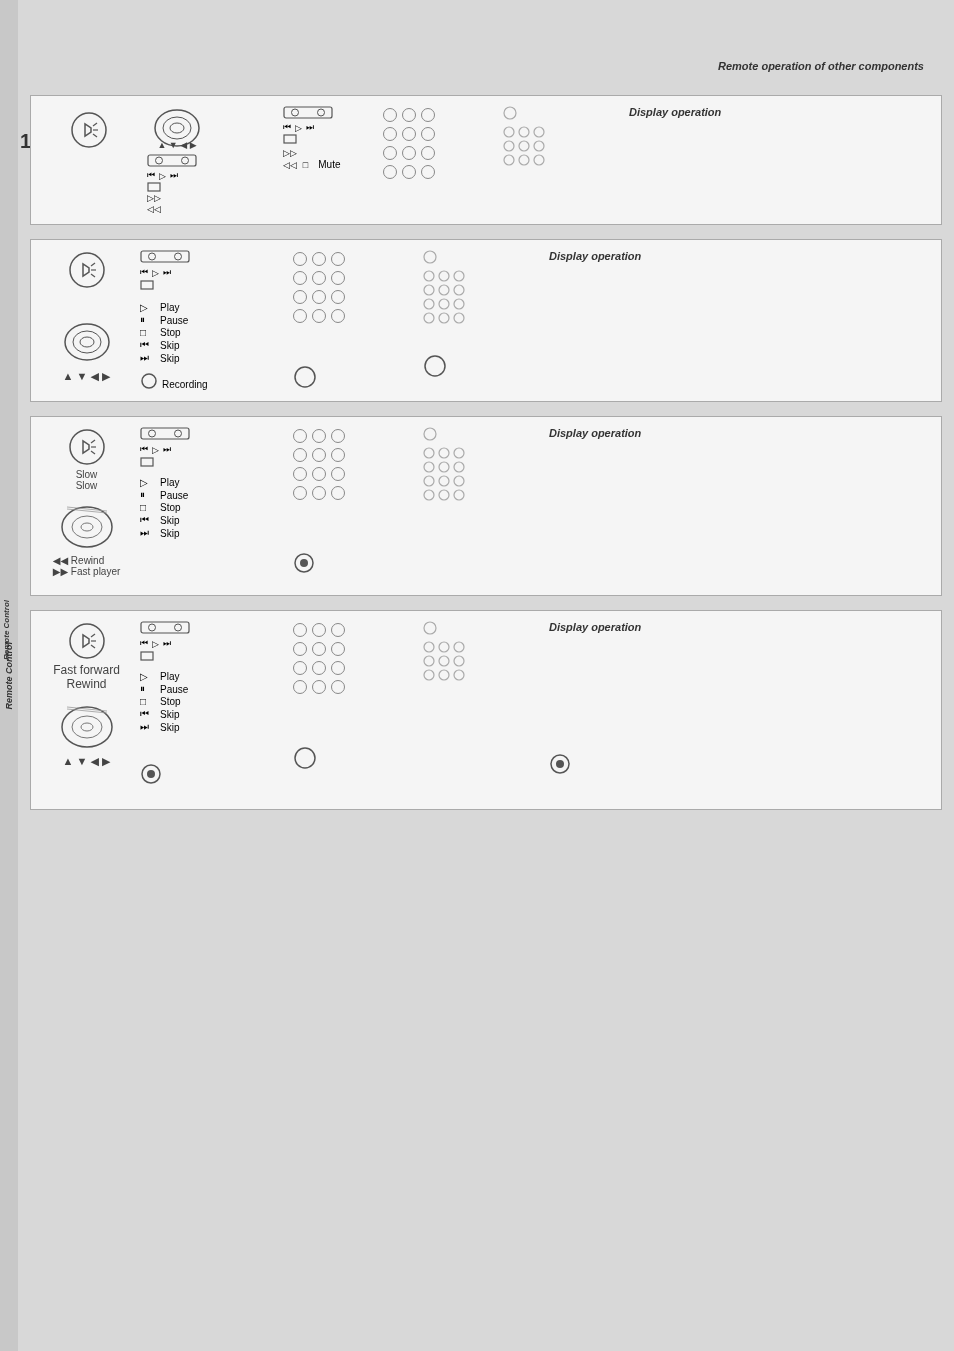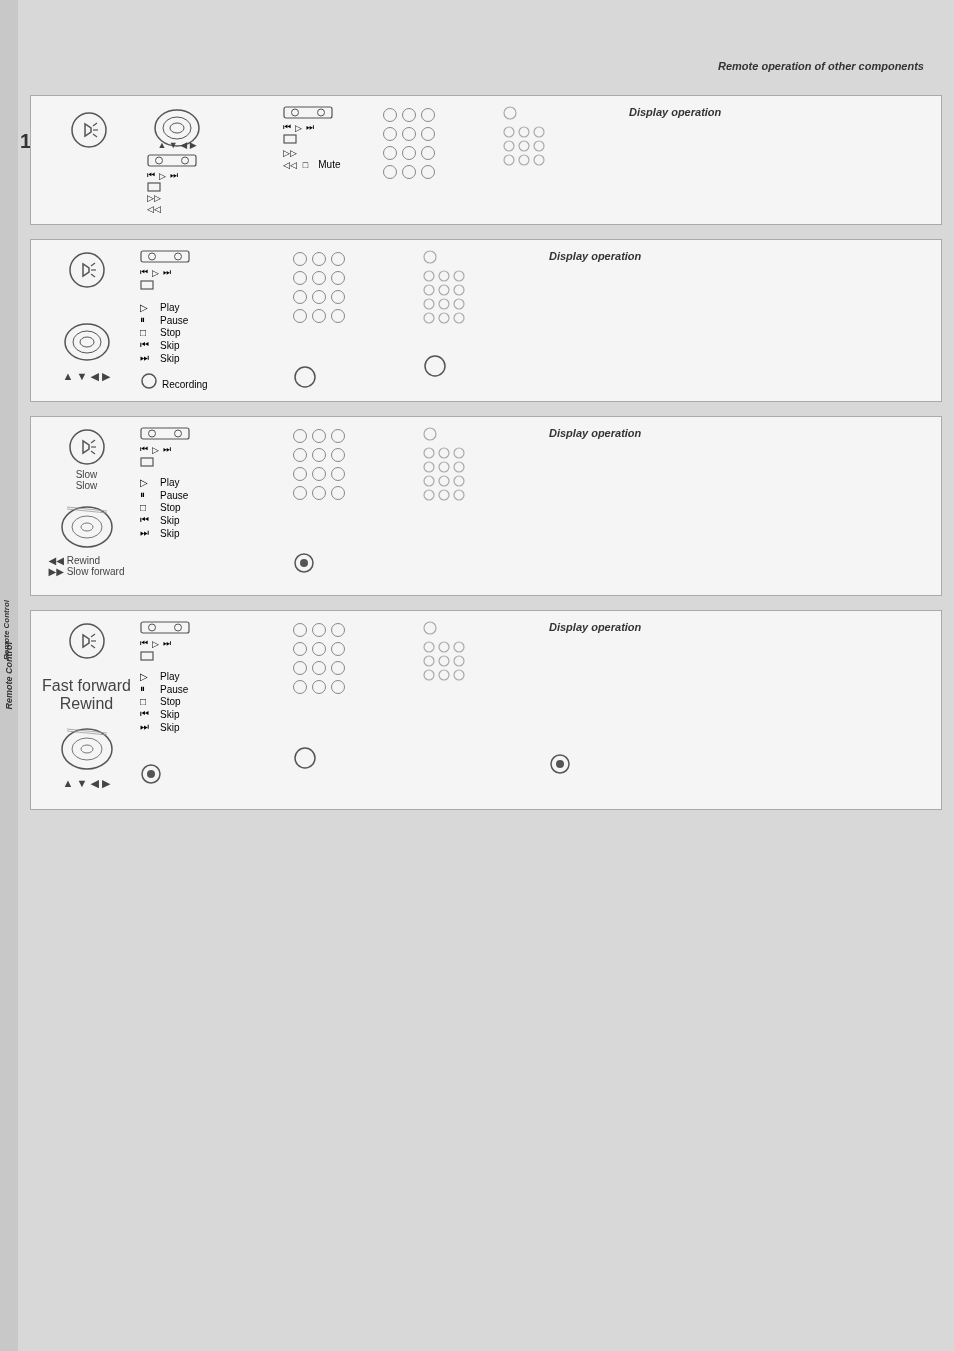--- a/index.html
+++ b/index.html
@@ -444,21 +444,21 @@
               <svg width="60" height="50">
                 <ellipse cx="30" cy="28" rx="25" ry="20" fill="none" stroke="#555" stroke-width="1.5"></ellipse>
                 <ellipse cx="30" cy="28" rx="15" ry="11" fill="none" stroke="#777" stroke-width="1"></ellipse>
                 <ellipse cx="30" cy="28" rx="6" ry="4" fill="none" stroke="#777" stroke-width="1"></ellipse>
                 <line x1="10" y1="8" x2="50" y2="12" stroke="#999" stroke-width="0.8"></line>
                 <line x1="10" y1="10" x2="50" y2="14" stroke="#999" stroke-width="0.8"></line>
               </svg>
             </div>
             <div style="margin-top:4px;">
               <div style="font-size:10px;color:#444;">◀◀ Rewind</div>
-              <div style="font-size:10px;color:#444;">▶▶ Slow forward</div>
+              <div style="font-size:10px;color:#444;">▶▶ Fast player</div>
             </div>
           </div>
 
           <div style="width:155px;padding-left:6px;">
             <div style="display:flex;align-items:center;margin-bottom:3px;">
               <svg width="50" height="14">
                 <rect x="1" y="1" width="48" height="11" rx="2" fill="none" stroke="#555" stroke-width="1.2"></rect>
                 <circle cx="12" cy="6.5" r="3.5" fill="none" stroke="#555" stroke-width="1"></circle>
                 <circle cx="38" cy="6.5" r="3.5" fill="none" stroke="#555" stroke-width="1"></circle>
               </svg>
@@ -583,21 +583,21 @@
         <div style="display:flex;flex-direction:row;align-items:flex-start;">
 
           <div style="width:95px;display:flex;flex-direction:column;align-items:center;">
             <svg width="40" height="40">
               <circle cx="20" cy="20" r="17" fill="none" stroke="#555" stroke-width="1.5"></circle>
               <polygon points="16,14 16,26 22,22 22,18" fill="none" stroke="#555" stroke-width="1.5"></polygon>
               <line x1="24" y1="16" x2="28" y2="13" stroke="#555" stroke-width="1.2"></line>
               <line x1="24" y1="20" x2="29" y2="20" stroke="#555" stroke-width="1.2"></line>
               <line x1="24" y1="24" x2="28" y2="27" stroke="#555" stroke-width="1.2"></line>
             </svg>
-            <div style="font-size:16px;color:#444;margin-top:16px;text-align:center;">Fast forward<br>Rewind</div>
+            <div style="font-size:12px;color:#444;margin-top:2px;text-align:center;">Fast forward<br>Rewind</div>
             <div style="margin-top:8px;">
               <svg width="60" height="50">
                 <ellipse cx="30" cy="28" rx="25" ry="20" fill="none" stroke="#555" stroke-width="1.5"></ellipse>
                 <ellipse cx="30" cy="28" rx="15" ry="11" fill="none" stroke="#777" stroke-width="1"></ellipse>
                 <ellipse cx="30" cy="28" rx="6" ry="4" fill="none" stroke="#777" stroke-width="1"></ellipse>
                 <line x1="10" y1="8" x2="50" y2="12" stroke="#999" stroke-width="0.8"></line>
                 <line x1="10" y1="10" x2="50" y2="14" stroke="#999" stroke-width="0.8"></line>
               </svg>
             </div>
             <div style="margin-top:4px;font-size:11px;color:#444;">▲ ▼ ◀ ▶</div>

